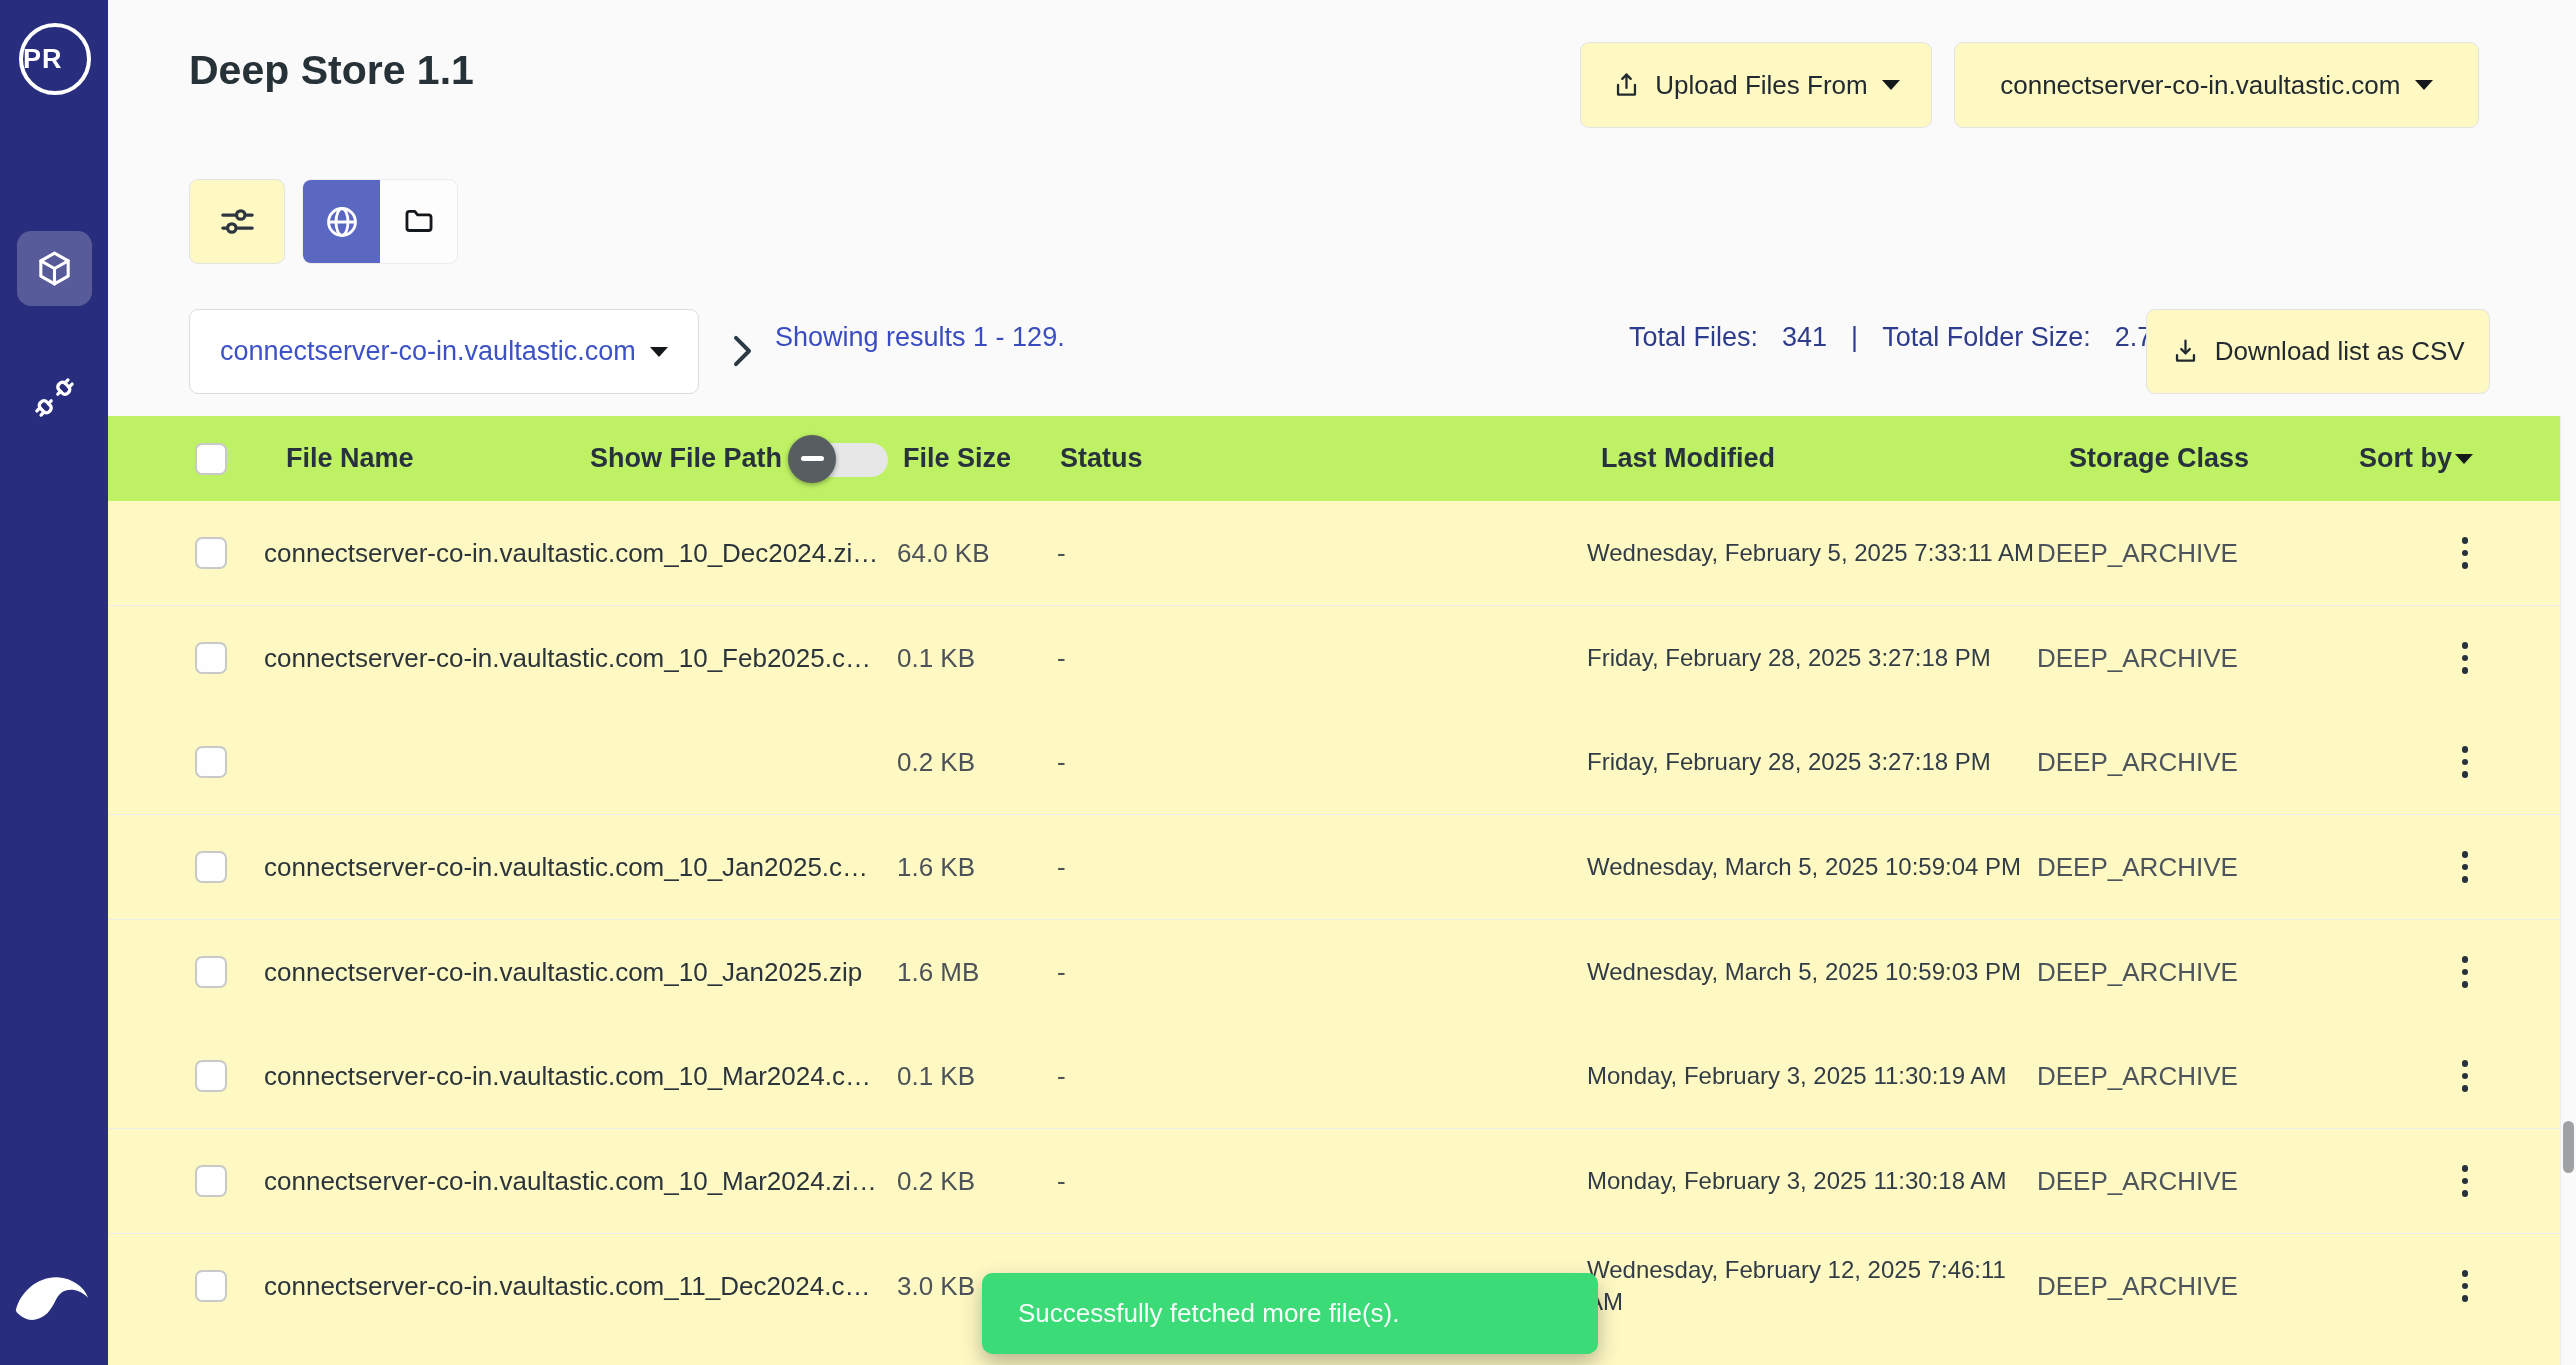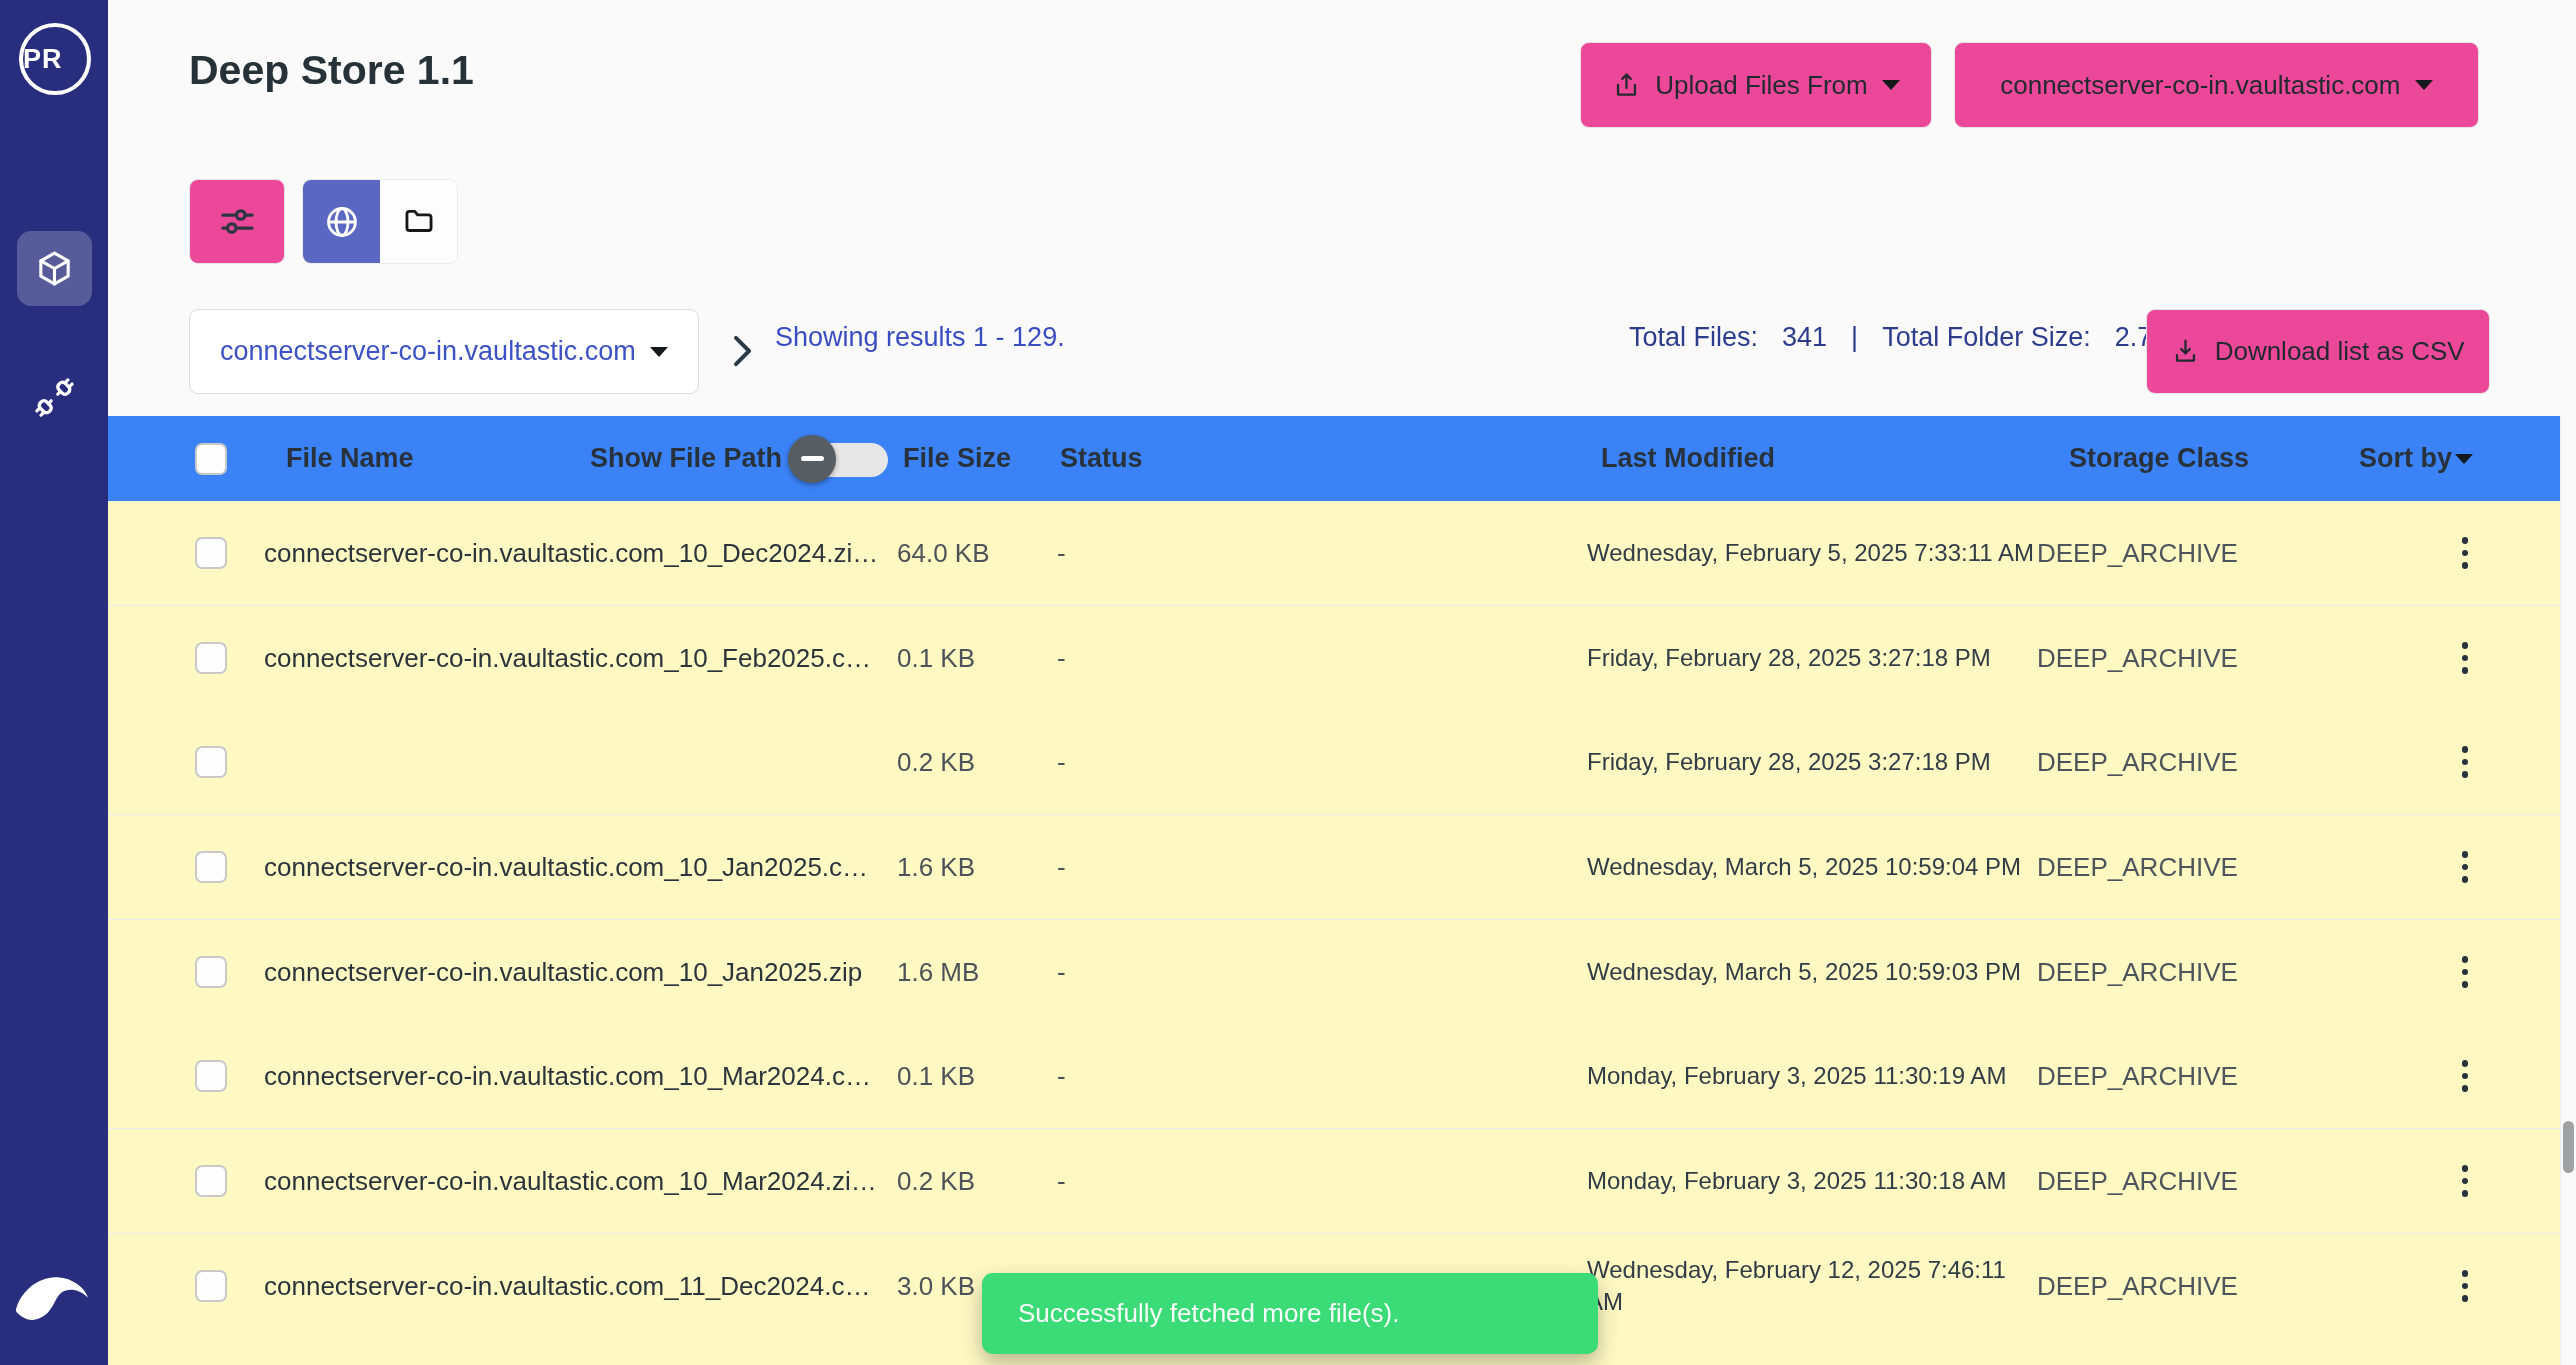--- a/index.html
+++ b/index.html
@@ -15,21 +15,21 @@
     display:flex; align-items:center; justify-content:center; }
   .nav-item.active { background:rgba(255,255,255,0.22); }
   .nav-cube { top:231px; }
   .nav-plug { top:360px; }
   .side-logo { position:absolute; left:7.2px; bottom:25px; width:89px; height:85px; }
 
   
   .main { position:absolute; left:108px; top:0; width:2180px; height:1366px; }
   .page-title { position:absolute; left:81px; top:47px; font-size:41px; font-weight:bold; color:#263238; }
 
-  .btn { position:absolute; background:#ec4899; border:1.8px solid #e3e3e4; border-radius:9px;
+  .btn { position:absolute; background:#fef9c3; border:1.8px solid #e3e3e4; border-radius:9px;
     display:flex; align-items:center; justify-content:center; gap:14.3px; font-size:26px; color:#22292f; cursor:pointer; }
   .btn-upload { left:1472px; top:42px; width:352px; height:86px; font-weight:500; }
   .btn-account { left:1846px; top:42px; width:525px; height:86px; }
   .btn-filter { left:81px; top:179px; width:96px; height:85px; }
   .btn-csv { left:2038px; top:309px; width:344px; height:85px; }
 
   .segmented { position:absolute; left:194px; top:179px; width:156px; height:85px;
     border:1.8px solid #ececec; border-radius:9px; display:flex; overflow:hidden; background:#fdfdfd; }
   .seg { flex:1; display:flex; align-items:center; justify-content:center; cursor:pointer; }
   .seg.active { background:#5a68c2; }
@@ -41,21 +41,21 @@
 
   .caret { width:0; height:0; border-left:9px solid transparent; border-right:9px solid transparent;
     border-top:10.7px solid #15181b; }
   .crumb-chevron { position:absolute; left:623px; top:333px; }
   .results-text { position:absolute; left:667px; top:322px; font-size:27px; color:#3a4cc1; }
 
   .stats { position:absolute; top:322px; left:1521px; width:498px; display:flex; justify-content:flex-start;
     gap:24px; font-size:27px; color:#2d3c8c; white-space:nowrap; }
 
   
-  .thead { position:absolute; left:0; top:416px; width:2452px; height:85px; background:#3b82f6; }
+  .thead { position:absolute; left:0; top:416px; width:2452px; height:85px; background:#bef264; }
   .th { position:absolute; top:0; height:85px; display:flex; align-items:center; font-size:27px; font-weight:bold; color:#28323c; }
   .checkbox { position:absolute; left:87px; top:50%; transform:translateY(-50%); width:32px; height:32px;
     background:#fefefe; border:2.7px solid #c9c9c9; border-radius:7.2px; cursor:pointer; }
   .th-name { left:178px; }
   .th-path { left:482px; }
   .toggle { position:absolute; left:680px; top:50%; transform:translateY(-50%); width:100px; height:48px; cursor:pointer; }
   .toggle .track { position:absolute; left:16px; top:8px; width:84px; height:34px; border-radius:17px; background:#e7e7e7; }
   .toggle .knob { position:absolute; left:0; top:0; width:48px; height:48px; border-radius:50%; background:#585d61;
     box-shadow:0 1.8px 5.4px rgba(0,0,0,0.35); display:flex; align-items:center; justify-content:center; }
   .toggle .minus { width:23px; height:5.4px; border-radius:2.7px; background:#fff; }

